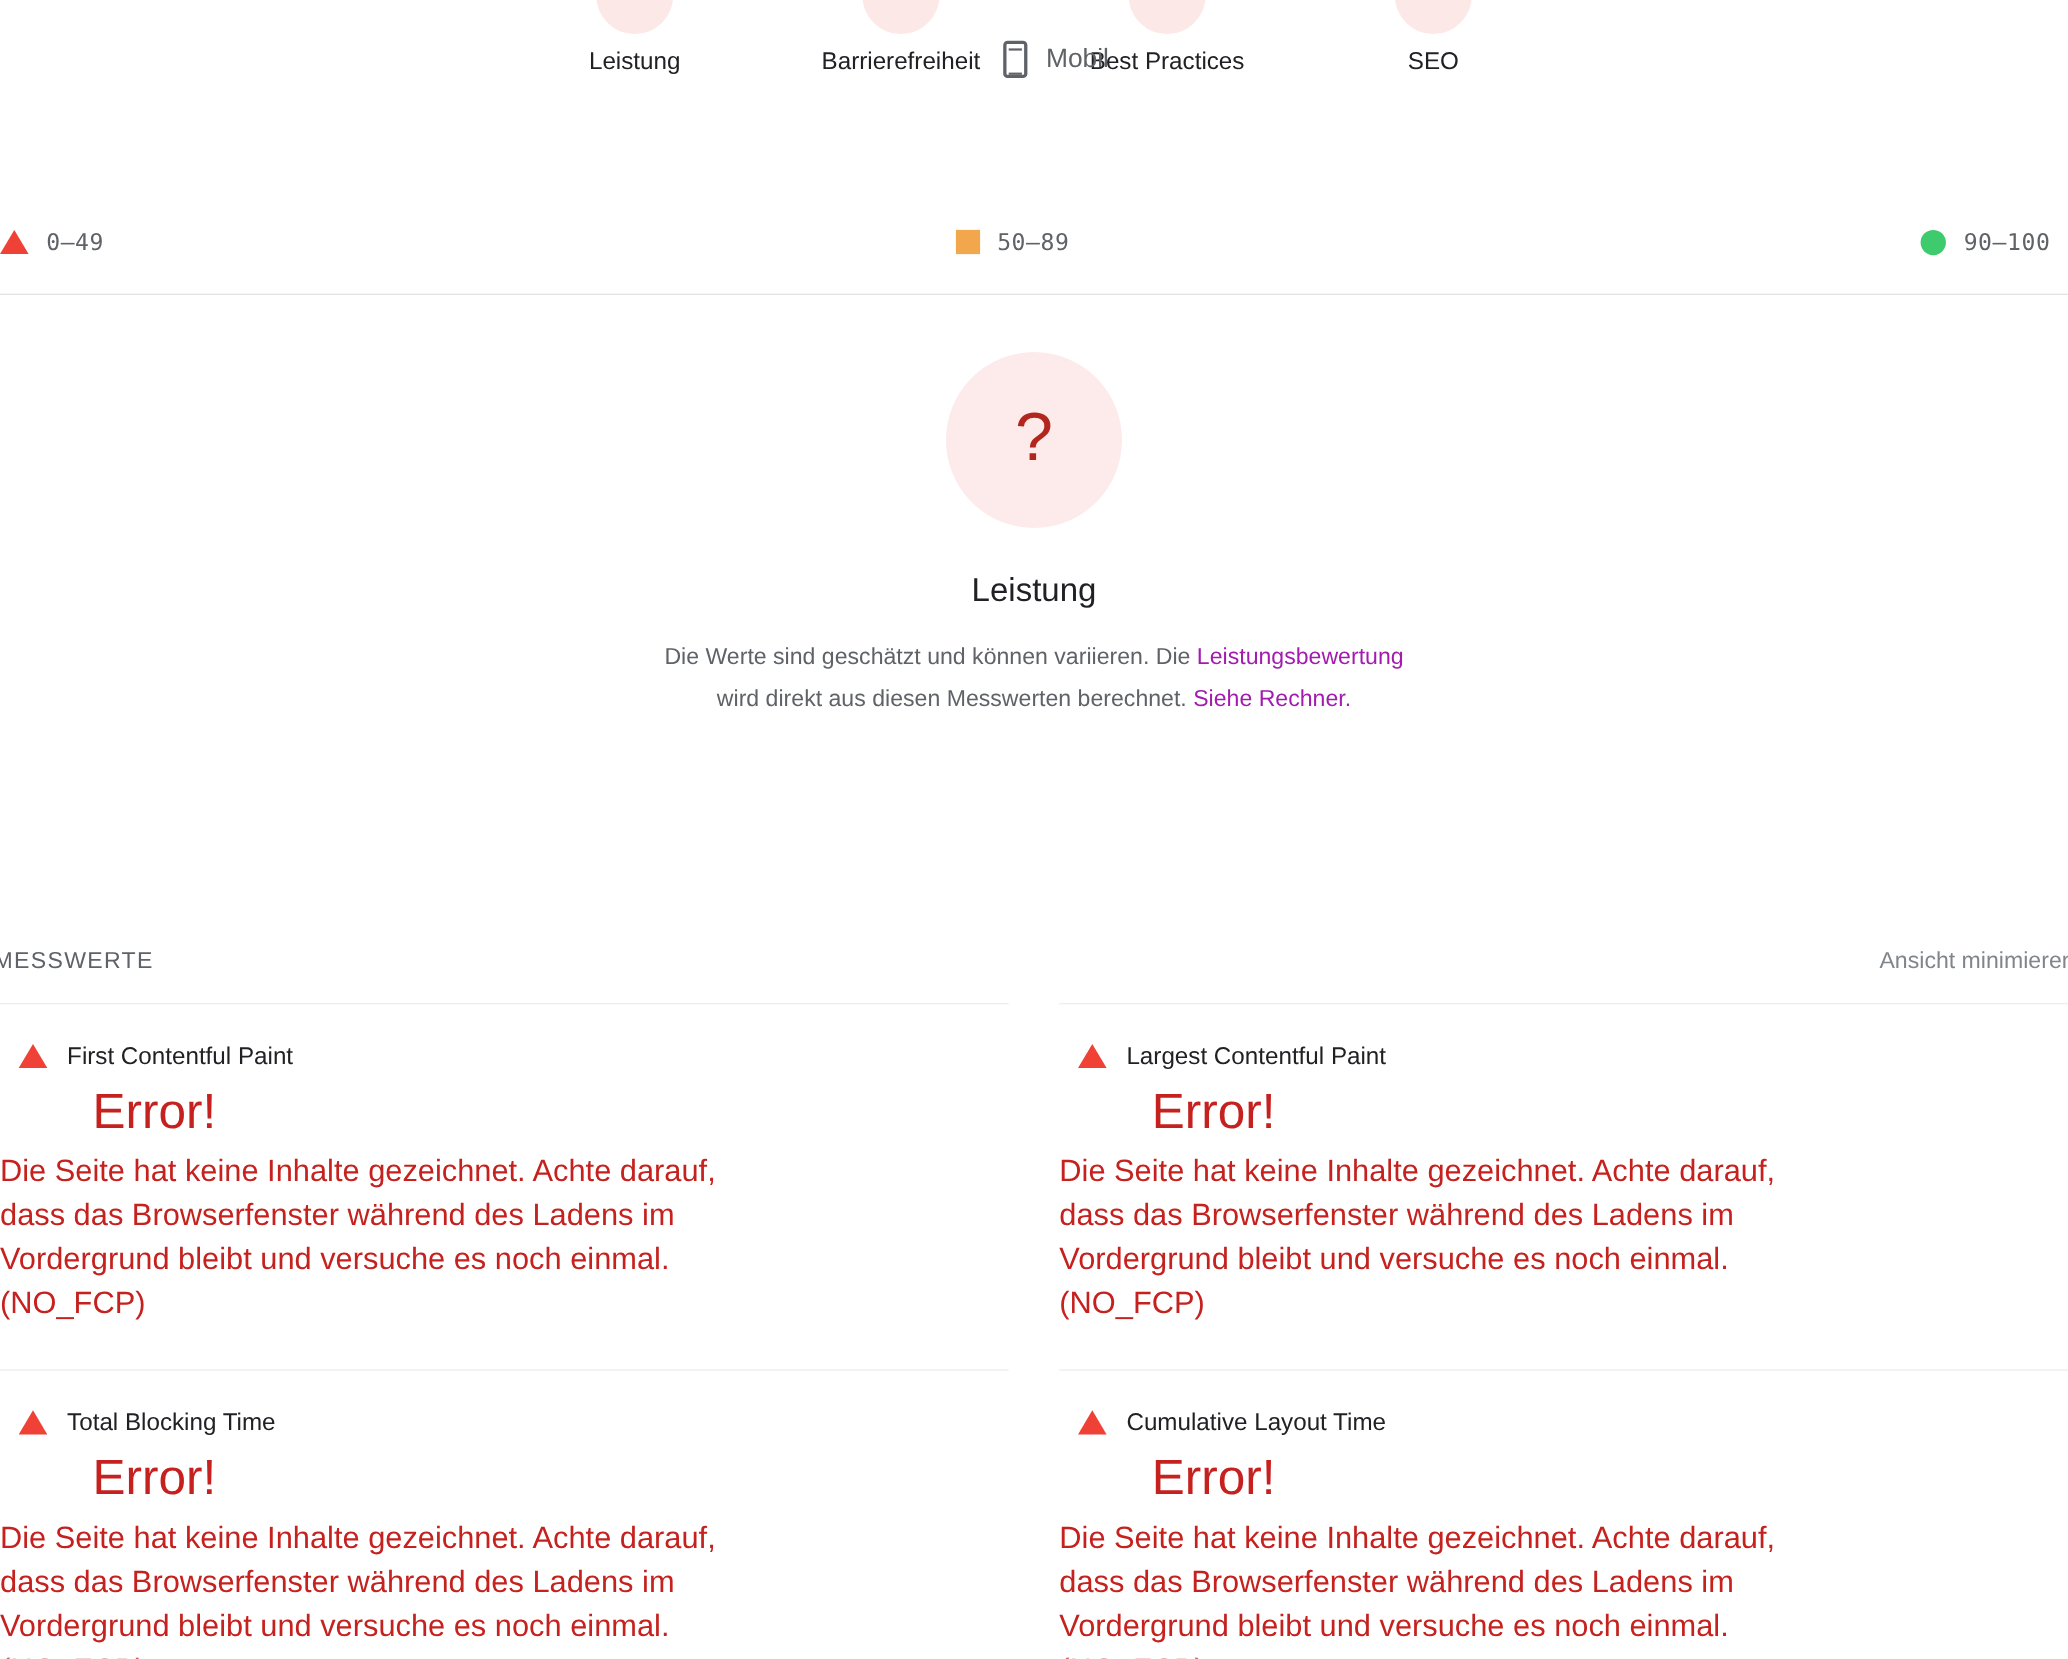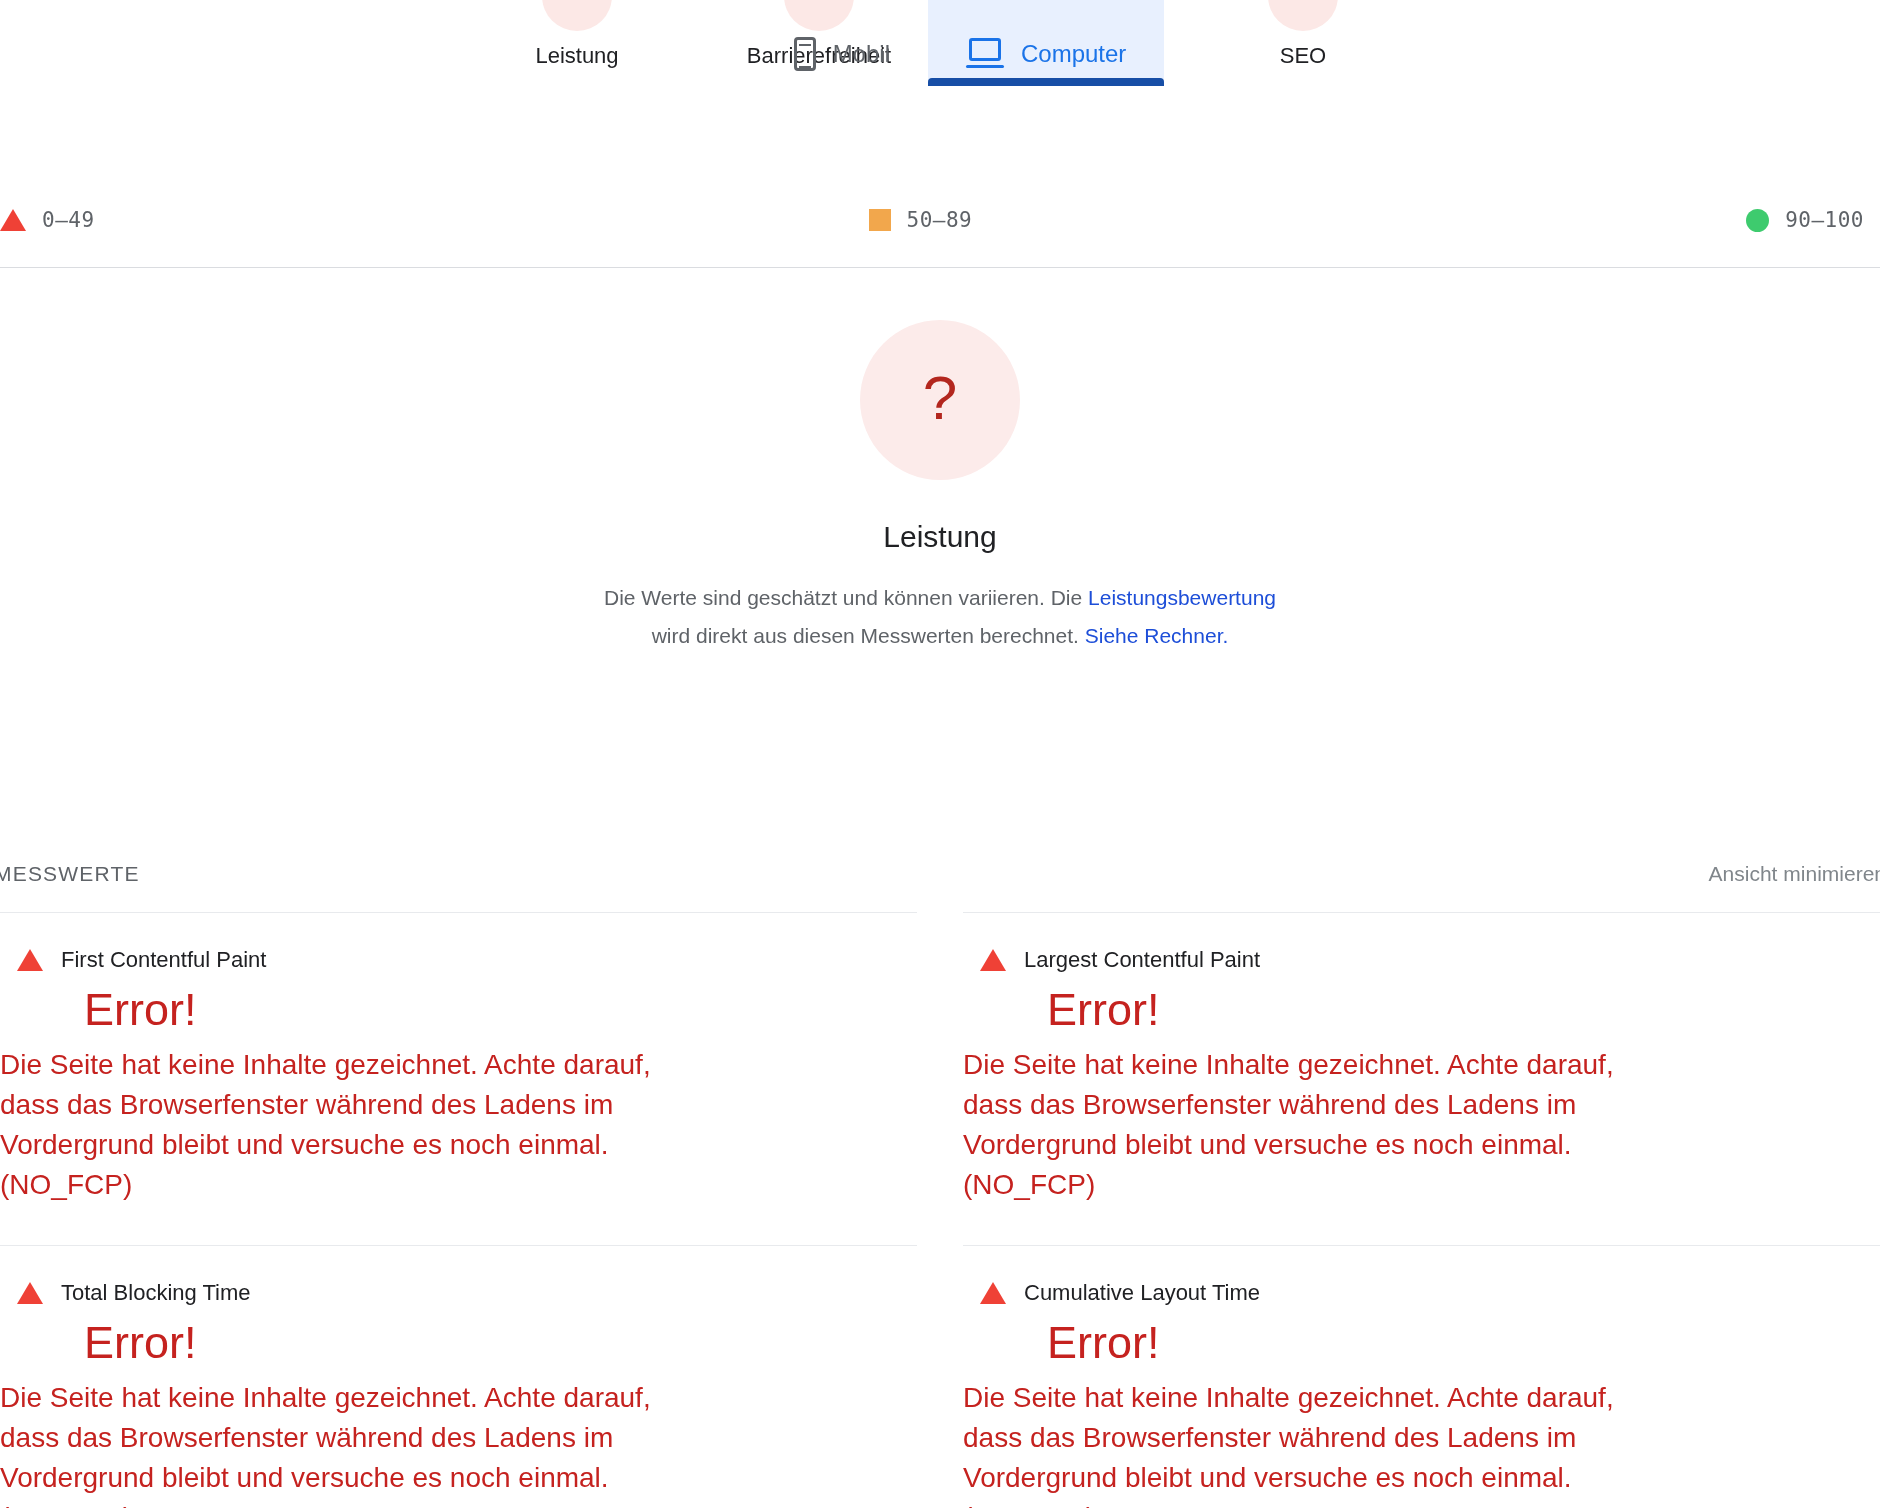--- a/index.html
+++ b/index.html
@@ -227,21 +227,21 @@
   }
   .score-desc {
     margin-top: 27px;
     text-align: center;
     font-size: 21px;
     line-height: 38px;
     color: #5f6368;
     max-width: 700px;
   }
   .score-desc a {
-    color: #1d4ed8;
+    color: #a21caf;
     text-decoration: none;
     cursor: pointer;
   }
 
   
   .metrics-header {
     position: absolute;
     top: 862px;
     left: 0;
     width: 1880px;
@@ -345,28 +345,20 @@
         <div class="cat-gauge"></div>
         <div class="cat-label">SEO</div>
       </div>
     </div>
   </div>
 
   <div class="device-toggle">
     <div class="device-tab">
       <span class="icon-phone"></span>
       <span class="dev-label">Mobil</span>
-    </div>
-    <div class="device-tab active">
-      <span class="icon-desktop">
-        <span class="scr"></span>
-          <span class="base"></span>
-      </span>
-      <span class="dev-label">Computer</span>
-      <span class="tab-underline"></span>
     </div>
   </div>
 
   <div class="legend">
     <div class="legend-item">
       <span class="swatch-tri"></span>
       <span class="legend-text">0–49</span>
     </div>
     <div class="legend-item">
       <span class="swatch-sq"></span>

